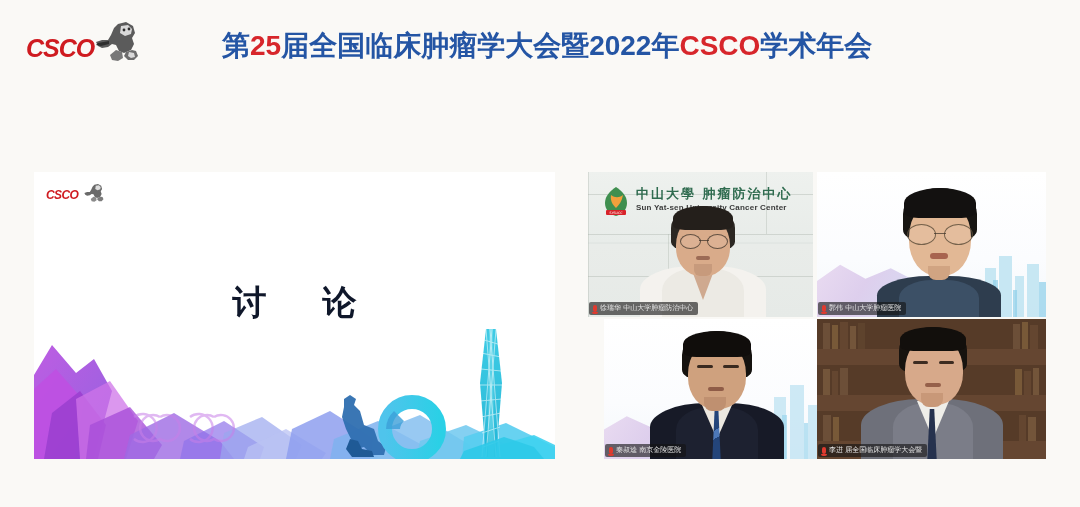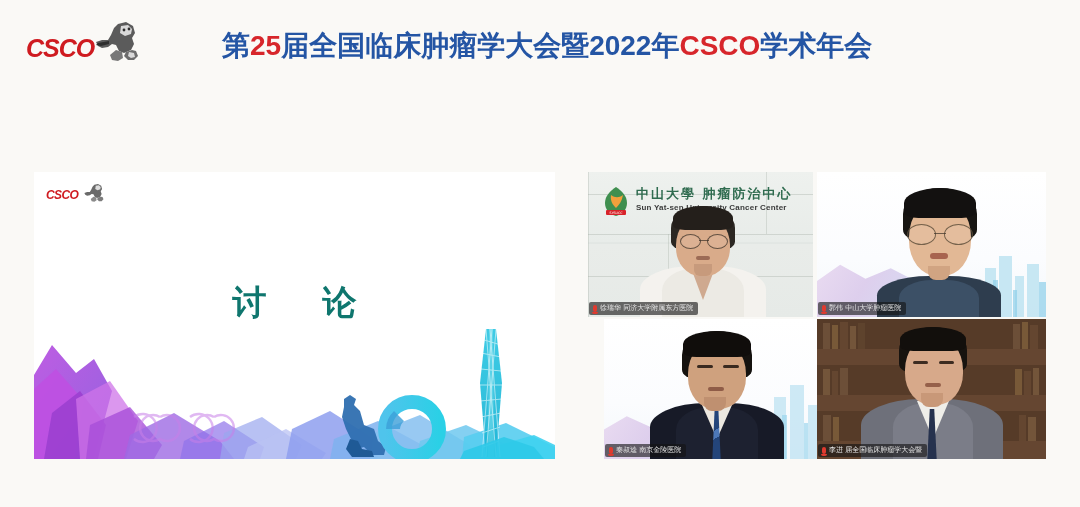--- a/index.html
+++ b/index.html
@@ -41,21 +41,21 @@
   }
   .slide-logo{position:absolute;left:12px;top:11px;width:62px;height:20px;}
   .slide-logo .wordmark{
     position:absolute;left:0;top:6px;font-size:12px;font-weight:bold;
     font-style:italic;letter-spacing:-0.6px;color:#cf1b20;line-height:1;
   }
   .slide-logo .emblem{position:absolute;left:33px;top:0px;}
   .slide-title{
     position:absolute;left:0;top:108px;width:521px;
     text-align:center;
-    font-size:34px;font-weight:bold;color:#0f766e;
+    font-size:34px;font-weight:bold;color:#0f172a;
     letter-spacing:22px;text-indent:22px;
     font-family:"DejaVu Sans","Liberation Sans",sans-serif;
   }
   .slide-footer{
     position:absolute;left:0;bottom:0;width:521px;height:130px;
     overflow:hidden;
   }
   .slide-footer svg{display:block;}
 
   
@@ -301,21 +301,21 @@
         <div class="glasses" style="left:92px;top:62px;width:48px;height:14px;">
           <i style="left:0;top:0;width:19px;height:13px;"></i>
           <i style="right:0;top:0;width:19px;height:13px;"></i>
           <span class="bridge" style="left:19px;top:6px;width:10px;"></span>
         </div>
         <div style="position:absolute;left:108px;top:84px;width:14px;height:4px;background:#9c6b55;border-radius:3px;"></div>
       </div>
 
       <div class="badge">
         <span class="mic"></span>
-        <span>徐瑞华 同济大学附属东方医院</span>
+        <span>徐瑞华 中山大学肿瘤防治中心</span>
       </div>
     </div>
   </div>
 
   <div class="tile tile-tr active">
     <div class="tile-inner">
       <div class="citybg">
         <div class="sky"></div>
         <div class="purple"></div>
         <svg width="229" height="145" viewBox="0 0 229 145">

